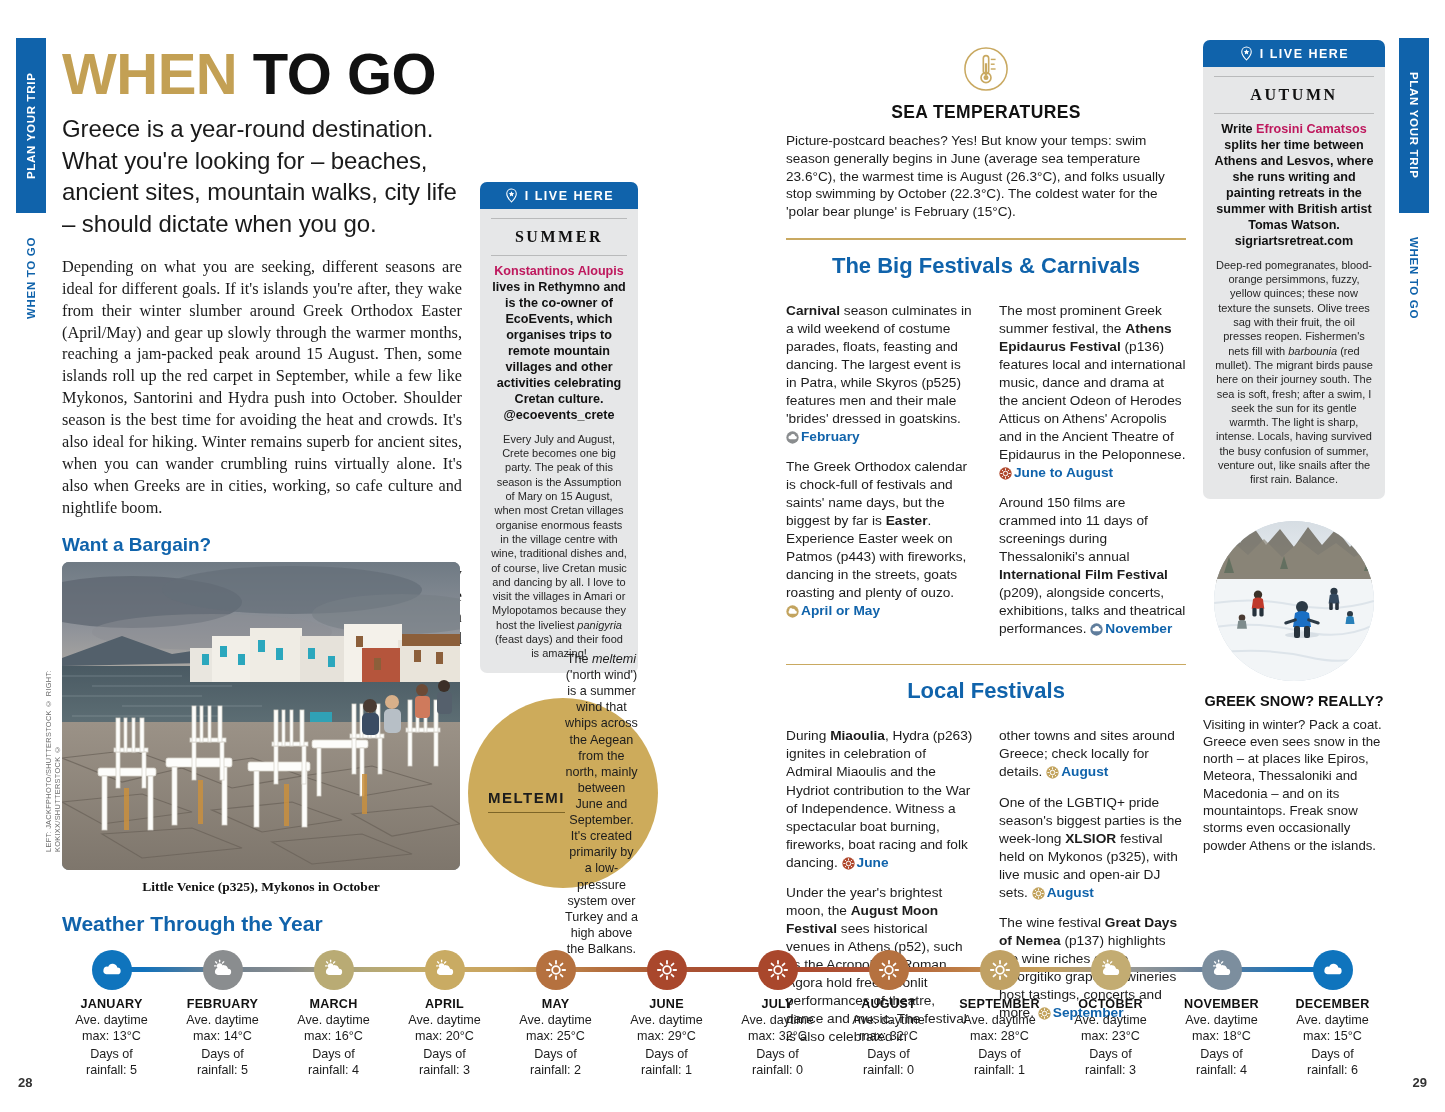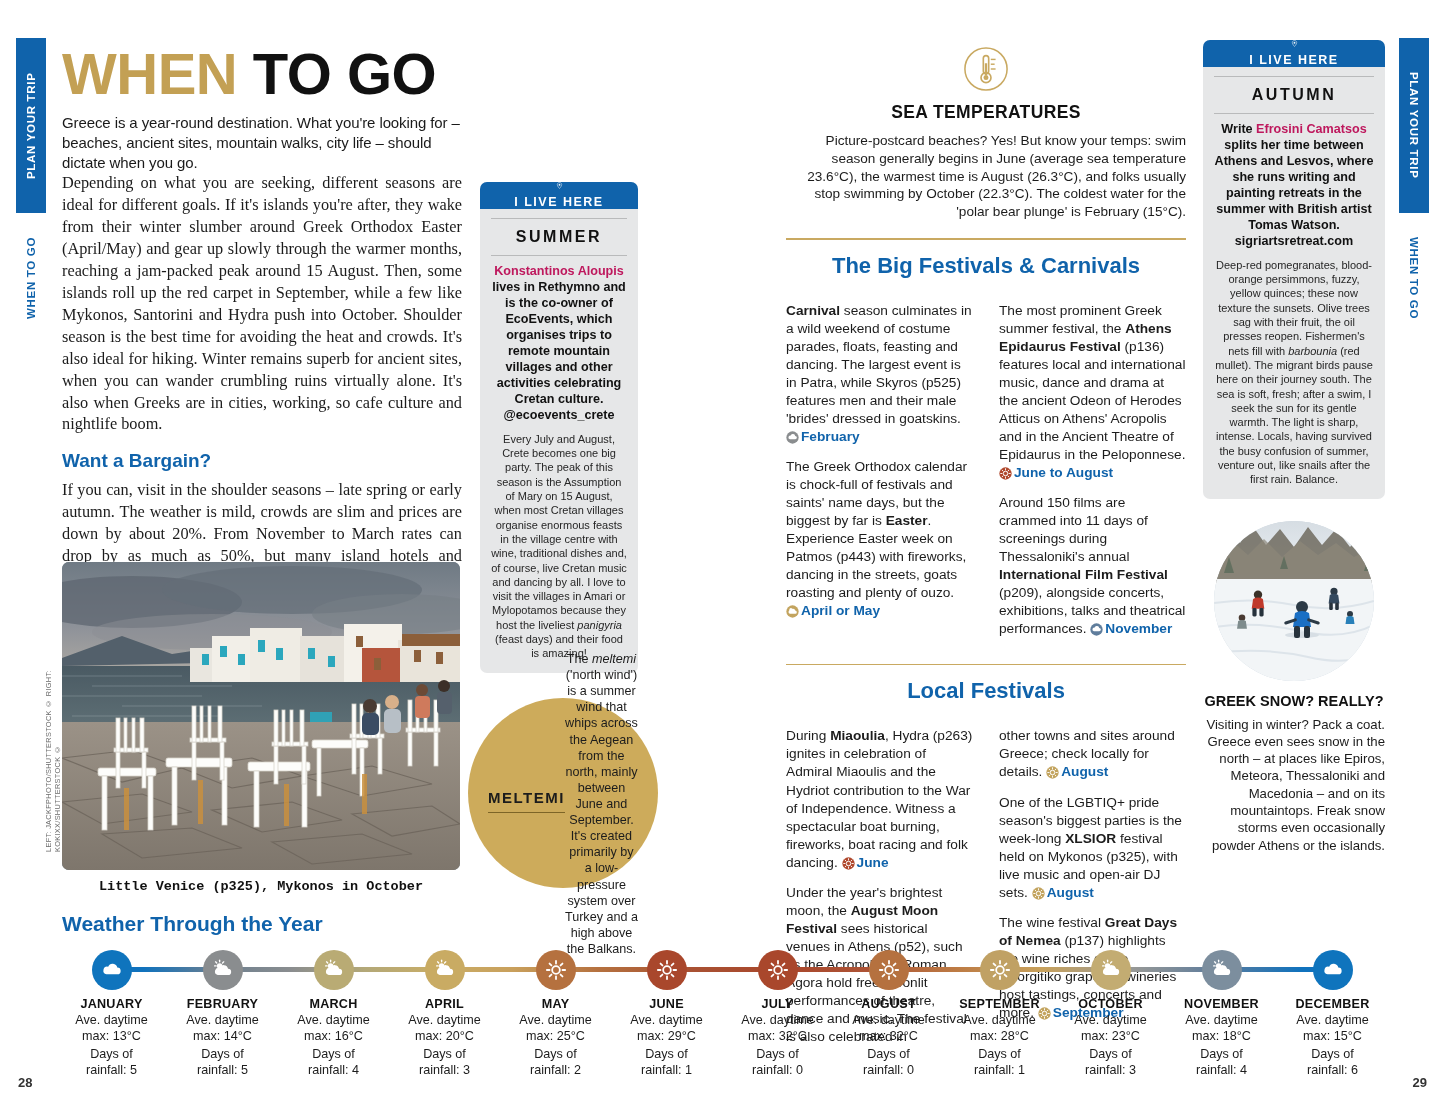--- a/index.html
+++ b/index.html
@@ -54,67 +54,67 @@
 
   
   .col1 { position: absolute; left: 62px; top: 46px; width: 400px; }
   .title {
     font-size: 58px; font-weight: bold; letter-spacing: -0.5px;
     line-height: 0.95; margin-bottom: 12px;
   }
   .title .gold { color: #c3a054; }
   .title .blk { color: #111; }
   .deck {
-    font-size: 15px; line-height: 1.32; color: #1a1a1a;
-    letter-spacing: -0.1px;
+    font-size: 24px; line-height: 1.32; color: #1a1a1a;
+    margin-bottom: 16px; letter-spacing: -0.1px;
   }
   .serif-body {
     font-family: "Liberation Serif", serif;
     font-size: 16.3px; line-height: 1.345; color: #1b1b1b;
     text-align: justify;
   }
   .subhead-blue {
     color: #1063ab; font-weight: bold; font-size: 19px;
     margin: 15px 0 7px;
   }
 
   .photo-wrap { position: absolute; left: 62px; top: 562px; width: 398px; }
   .photo {
     width: 398px; height: 308px; border-radius: 7px; overflow: hidden;
     position: relative; background: #5d6d78;
   }
   .photo svg { display: block; width: 100%; height: 100%; }
   .photo-caption {
     margin-top: 9px; text-align: center;
     font-size: 13.5px; font-weight: bold;
-    font-family: Liberation Mono, monospace; color: #111;
+    font-family: Liberation Serif, serif; color: #111;
   }
   .credit {
     position: absolute; left: 44px; top: 590px;
     writing-mode: vertical-rl; transform: rotate(180deg);
     font-size: 7.4px; letter-spacing: 0.04em; color: #6d6d6d;
     height: 262px;
   }
 
   
   .ilh {
     position: absolute; width: 158px;
     background: #e6e7e8; border-radius: 7px; overflow: hidden;
   }
   .ilh-head {
     background: #1063ab; color: #fff; height: 27px;
     display: flex; align-items: center; justify-content: center; gap: 6px;
-    font-size: 12.5px; font-weight: bold; letter-spacing: 0.12em; flex-direction: column;
+    font-size: 12.5px; font-weight: bold; letter-spacing: 0.12em;
   }
   .ilh-body { padding: 9px 11px 12px; }
   .ilh-season {
     text-align: center; font-size: 16px; font-weight: bold;
     letter-spacing: 0.16em; color: #111;
     padding: 9px 0 9px; margin: 0 0 8px;
-    border-top: 1px solid #b9babb; border-bottom: 1px solid #b9babb;
+    border-top: 1px solid #b9babb; border-bottom: 1px solid #b9babb; font-family: Liberation Serif, serif;
   }
   .ilh-intro {
     font-size: 12.6px; font-weight: bold; line-height: 1.27;
     text-align: center; color: #111; margin-bottom: 8px;
   }
   .ilh-intro .name { color: #be185d; }
   .ilh-text {
     font-size: 11px; line-height: 1.3; text-align: center; color: #262626;
   }
   .ilh-text em { font-style: italic; }
@@ -136,21 +136,21 @@
   .meltemi em { font-style: italic; }
 
   
   .col2 { position: absolute; left: 786px; top: 46px; width: 400px; }
   .therm-icon { display: block; margin: 0 auto 10px; }
   .sec-head-center {
     text-align: center; font-size: 17.5px; font-weight: bold;
     letter-spacing: 0.02em; color: #111; margin-bottom: 9px;
   }
   .sans-center {
-    text-align: right; font-size: 13.6px; line-height: 1.31; color: #1c1c1c;
+    text-align: left; font-size: 13.6px; line-height: 1.31; color: #1c1c1c;
   }
   .rule-gold { height: 1.6px; background: #c9a961; margin: 17px 0 13px; }
   .sec-head-blue {
     text-align: center; color: #1063ab; font-weight: bold;
     font-size: 22px; margin-bottom: 11px;
   }
   .two-col { display: flex; gap: 26px; }
   .two-col > div { flex: 1; }
   .fest-p {
     font-size: 13.7px; line-height: 1.315; color: #1c1c1c; margin-bottom: 9px; margin-top: 12px;

